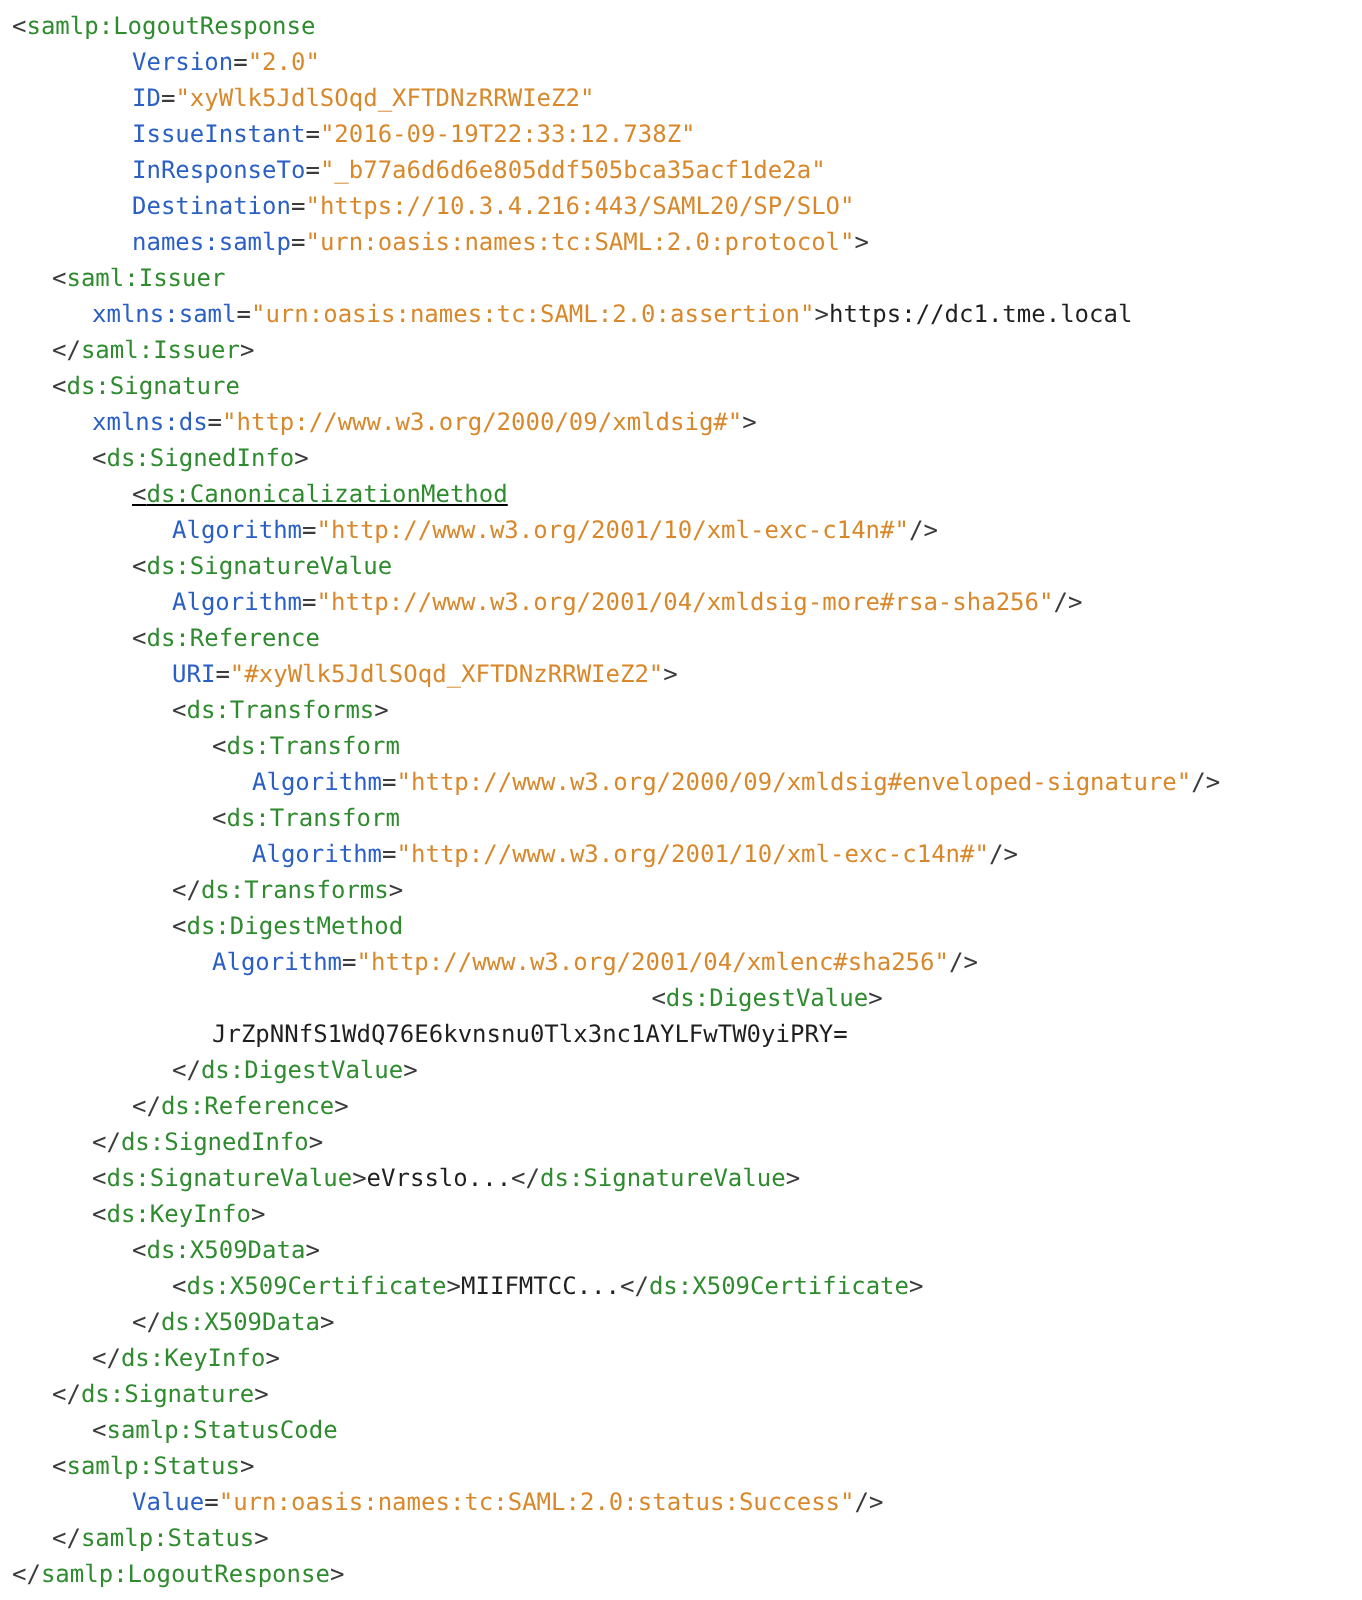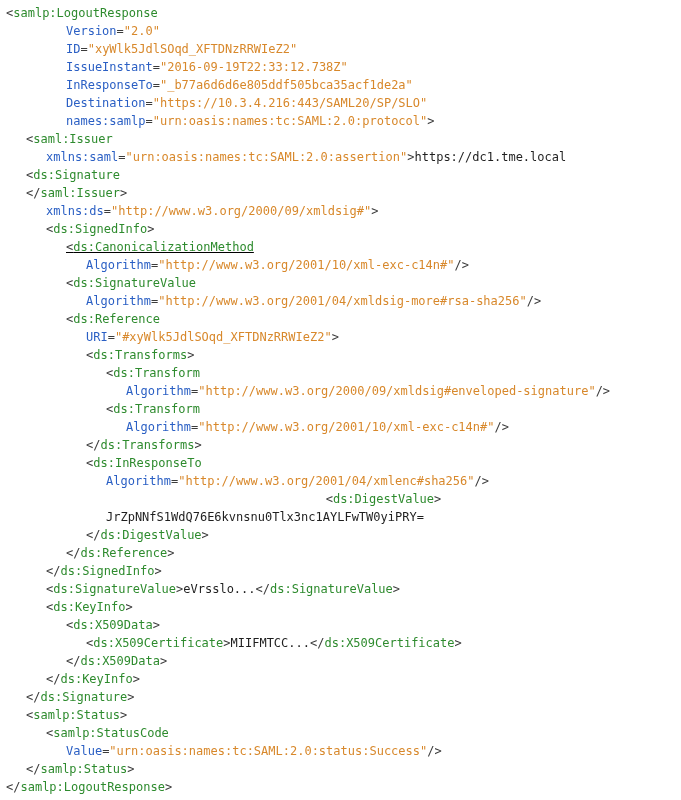--- a/index.html
+++ b/index.html
@@ -39,49 +39,49 @@
   <div class="code-block">
       <div class="code-line" style="padding-left: 0px;"><span class="tok tok-punct">&lt;</span><span class="tok tok-tag">samlp:LogoutResponse</span></div>
       <div class="code-line" style="padding-left: 60px;"><span class="tok tok-attr">Version</span><span class="tok tok-punct">=</span><span class="tok tok-str">"2.0"</span></div>
       <div class="code-line" style="padding-left: 60px;"><span class="tok tok-attr">ID</span><span class="tok tok-punct">=</span><span class="tok tok-str">"xyWlk5JdlSOqd_XFTDNzRRWIeZ2"</span></div>
       <div class="code-line" style="padding-left: 60px;"><span class="tok tok-attr">IssueInstant</span><span class="tok tok-punct">=</span><span class="tok tok-str">"2016-09-19T22:33:12.738Z"</span></div>
       <div class="code-line" style="padding-left: 60px;"><span class="tok tok-attr">InResponseTo</span><span class="tok tok-punct">=</span><span class="tok tok-str">"_b77a6d6d6e805ddf505bca35acf1de2a"</span></div>
       <div class="code-line" style="padding-left: 60px;"><span class="tok tok-attr">Destination</span><span class="tok tok-punct">=</span><span class="tok tok-str">"https://10.3.4.216:443/SAML20/SP/SLO"</span></div>
       <div class="code-line" style="padding-left: 60px;"><span class="tok tok-attr">names:samlp</span><span class="tok tok-punct">=</span><span class="tok tok-str">"urn:oasis:names:tc:SAML:2.0:protocol"</span><span class="tok tok-punct">&gt;</span></div>
       <div class="code-line" style="padding-left: 20px;"><span class="tok tok-punct">&lt;</span><span class="tok tok-tag">saml:Issuer</span></div>
       <div class="code-line" style="padding-left: 40px;"><span class="tok tok-attr">xmlns:saml</span><span class="tok tok-punct">=</span><span class="tok tok-str">"urn:oasis:names:tc:SAML:2.0:assertion"</span><span class="tok tok-punct">&gt;</span><span class="tok tok-text">https://dc1.tme.local</span></div>
+      <div class="code-line" style="padding-left: 20px;"><span class="tok tok-punct">&lt;/</span><span class="tok tok-tag">saml:Issuer</span><span class="tok tok-punct">&gt;</span></div>
       <div class="code-line" style="padding-left: 20px;"><span class="tok tok-punct">&lt;</span><span class="tok tok-tag">ds:Signature</span></div>
-      <div class="code-line" style="padding-left: 20px;"><span class="tok tok-punct">&lt;/</span><span class="tok tok-tag">saml:Issuer</span><span class="tok tok-punct">&gt;</span></div>
       <div class="code-line" style="padding-left: 40px;"><span class="tok tok-attr">xmlns:ds</span><span class="tok tok-punct">=</span><span class="tok tok-str">"http://www.w3.org/2000/09/xmldsig#"</span><span class="tok tok-punct">&gt;</span></div>
       <div class="code-line" style="padding-left: 40px;"><span class="tok tok-punct">&lt;</span><span class="tok tok-tag">ds:SignedInfo</span><span class="tok tok-punct">&gt;</span></div>
       <div class="code-line" style="padding-left: 60px; text-decoration: underline;"><span class="tok tok-punct">&lt;</span><span class="tok tok-tag">ds:CanonicalizationMethod</span></div>
       <div class="code-line" style="padding-left: 80px;"><span class="tok tok-attr">Algorithm</span><span class="tok tok-punct">=</span><span class="tok tok-str">"http://www.w3.org/2001/10/xml-exc-c14n#"</span><span class="tok tok-punct">/&gt;</span></div>
       <div class="code-line" style="padding-left: 60px;"><span class="tok tok-punct">&lt;</span><span class="tok tok-tag">ds:SignatureValue</span></div>
       <div class="code-line" style="padding-left: 80px;"><span class="tok tok-attr">Algorithm</span><span class="tok tok-punct">=</span><span class="tok tok-str">"http://www.w3.org/2001/04/xmldsig-more#rsa-sha256"</span><span class="tok tok-punct">/&gt;</span></div>
       <div class="code-line" style="padding-left: 60px;"><span class="tok tok-punct">&lt;</span><span class="tok tok-tag">ds:Reference</span></div>
       <div class="code-line" style="padding-left: 80px;"><span class="tok tok-attr">URI</span><span class="tok tok-punct">=</span><span class="tok tok-str">"#xyWlk5JdlSOqd_XFTDNzRRWIeZ2"</span><span class="tok tok-punct">&gt;</span></div>
       <div class="code-line" style="padding-left: 80px;"><span class="tok tok-punct">&lt;</span><span class="tok tok-tag">ds:Transforms</span><span class="tok tok-punct">&gt;</span></div>
       <div class="code-line" style="padding-left: 100px;"><span class="tok tok-punct">&lt;</span><span class="tok tok-tag">ds:Transform</span></div>
       <div class="code-line" style="padding-left: 120px;"><span class="tok tok-attr">Algorithm</span><span class="tok tok-punct">=</span><span class="tok tok-str">"http://www.w3.org/2000/09/xmldsig#enveloped-signature"</span><span class="tok tok-punct">/&gt;</span></div>
       <div class="code-line" style="padding-left: 100px;"><span class="tok tok-punct">&lt;</span><span class="tok tok-tag">ds:Transform</span></div>
       <div class="code-line" style="padding-left: 120px;"><span class="tok tok-attr">Algorithm</span><span class="tok tok-punct">=</span><span class="tok tok-str">"http://www.w3.org/2001/10/xml-exc-c14n#"</span><span class="tok tok-punct">/&gt;</span></div>
       <div class="code-line" style="padding-left: 80px;"><span class="tok tok-punct">&lt;/</span><span class="tok tok-tag">ds:Transforms</span><span class="tok tok-punct">&gt;</span></div>
-      <div class="code-line" style="padding-left: 80px;"><span class="tok tok-punct">&lt;</span><span class="tok tok-tag">ds:InResponseTo</span></div>
+      <div class="code-line" style="padding-left: 80px;"><span class="tok tok-punct">&lt;</span><span class="tok tok-tag">ds:DigestMethod</span></div>
       <div class="code-line" style="padding-left: 100px;"><span class="tok tok-attr">Algorithm</span><span class="tok tok-punct">=</span><span class="tok tok-str">"http://www.w3.org/2001/04/xmlenc#sha256"</span><span class="tok tok-punct">/&gt;</span></div>
       <div class="code-line" style="padding-left: 80px; text-align: center;"><span class="tok tok-punct">&lt;</span><span class="tok tok-tag">ds:DigestValue</span><span class="tok tok-punct">&gt;</span></div>
       <div class="code-line" style="padding-left: 100px;"><span class="tok tok-text">JrZpNNfS1WdQ76E6kvnsnu0Tlx3nc1AYLFwTW0yiPRY=</span></div>
       <div class="code-line" style="padding-left: 80px;"><span class="tok tok-punct">&lt;/</span><span class="tok tok-tag">ds:DigestValue</span><span class="tok tok-punct">&gt;</span></div>
       <div class="code-line" style="padding-left: 60px;"><span class="tok tok-punct">&lt;/</span><span class="tok tok-tag">ds:Reference</span><span class="tok tok-punct">&gt;</span></div>
       <div class="code-line" style="padding-left: 40px;"><span class="tok tok-punct">&lt;/</span><span class="tok tok-tag">ds:SignedInfo</span><span class="tok tok-punct">&gt;</span></div>
       <div class="code-line" style="padding-left: 40px;"><span class="tok tok-punct">&lt;</span><span class="tok tok-tag">ds:SignatureValue</span><span class="tok tok-punct">&gt;</span><span class="tok tok-text">eVrsslo...</span><span class="tok tok-punct">&lt;/</span><span class="tok tok-tag">ds:SignatureValue</span><span class="tok tok-punct">&gt;</span></div>
       <div class="code-line" style="padding-left: 40px;"><span class="tok tok-punct">&lt;</span><span class="tok tok-tag">ds:KeyInfo</span><span class="tok tok-punct">&gt;</span></div>
       <div class="code-line" style="padding-left: 60px;"><span class="tok tok-punct">&lt;</span><span class="tok tok-tag">ds:X509Data</span><span class="tok tok-punct">&gt;</span></div>
       <div class="code-line" style="padding-left: 80px;"><span class="tok tok-punct">&lt;</span><span class="tok tok-tag">ds:X509Certificate</span><span class="tok tok-punct">&gt;</span><span class="tok tok-text">MIIFMTCC...</span><span class="tok tok-punct">&lt;/</span><span class="tok tok-tag">ds:X509Certificate</span><span class="tok tok-punct">&gt;</span></div>
       <div class="code-line" style="padding-left: 60px;"><span class="tok tok-punct">&lt;/</span><span class="tok tok-tag">ds:X509Data</span><span class="tok tok-punct">&gt;</span></div>
       <div class="code-line" style="padding-left: 40px;"><span class="tok tok-punct">&lt;/</span><span class="tok tok-tag">ds:KeyInfo</span><span class="tok tok-punct">&gt;</span></div>
       <div class="code-line" style="padding-left: 20px;"><span class="tok tok-punct">&lt;/</span><span class="tok tok-tag">ds:Signature</span><span class="tok tok-punct">&gt;</span></div>
+      <div class="code-line" style="padding-left: 40px;"><span class="tok tok-punct">&lt;</span><span class="tok tok-tag">samlp:StatusCode</span></div>
       <div class="code-line" style="padding-left: 20px;"><span class="tok tok-punct">&lt;</span><span class="tok tok-tag">samlp:Status</span><span class="tok tok-punct">&gt;</span></div>
-      <div class="code-line" style="padding-left: 40px;"><span class="tok tok-punct">&lt;</span><span class="tok tok-tag">samlp:StatusCode</span></div>
       <div class="code-line" style="padding-left: 60px;"><span class="tok tok-attr">Value</span><span class="tok tok-punct">=</span><span class="tok tok-str">"urn:oasis:names:tc:SAML:2.0:status:Success"</span><span class="tok tok-punct">/&gt;</span></div>
       <div class="code-line" style="padding-left: 20px;"><span class="tok tok-punct">&lt;/</span><span class="tok tok-tag">samlp:Status</span><span class="tok tok-punct">&gt;</span></div>
       <div class="code-line" style="padding-left: 0px;"><span class="tok tok-punct">&lt;/</span><span class="tok tok-tag">samlp:LogoutResponse</span><span class="tok tok-punct">&gt;</span></div>
     </div>
 </div>
 
 </body></html>

